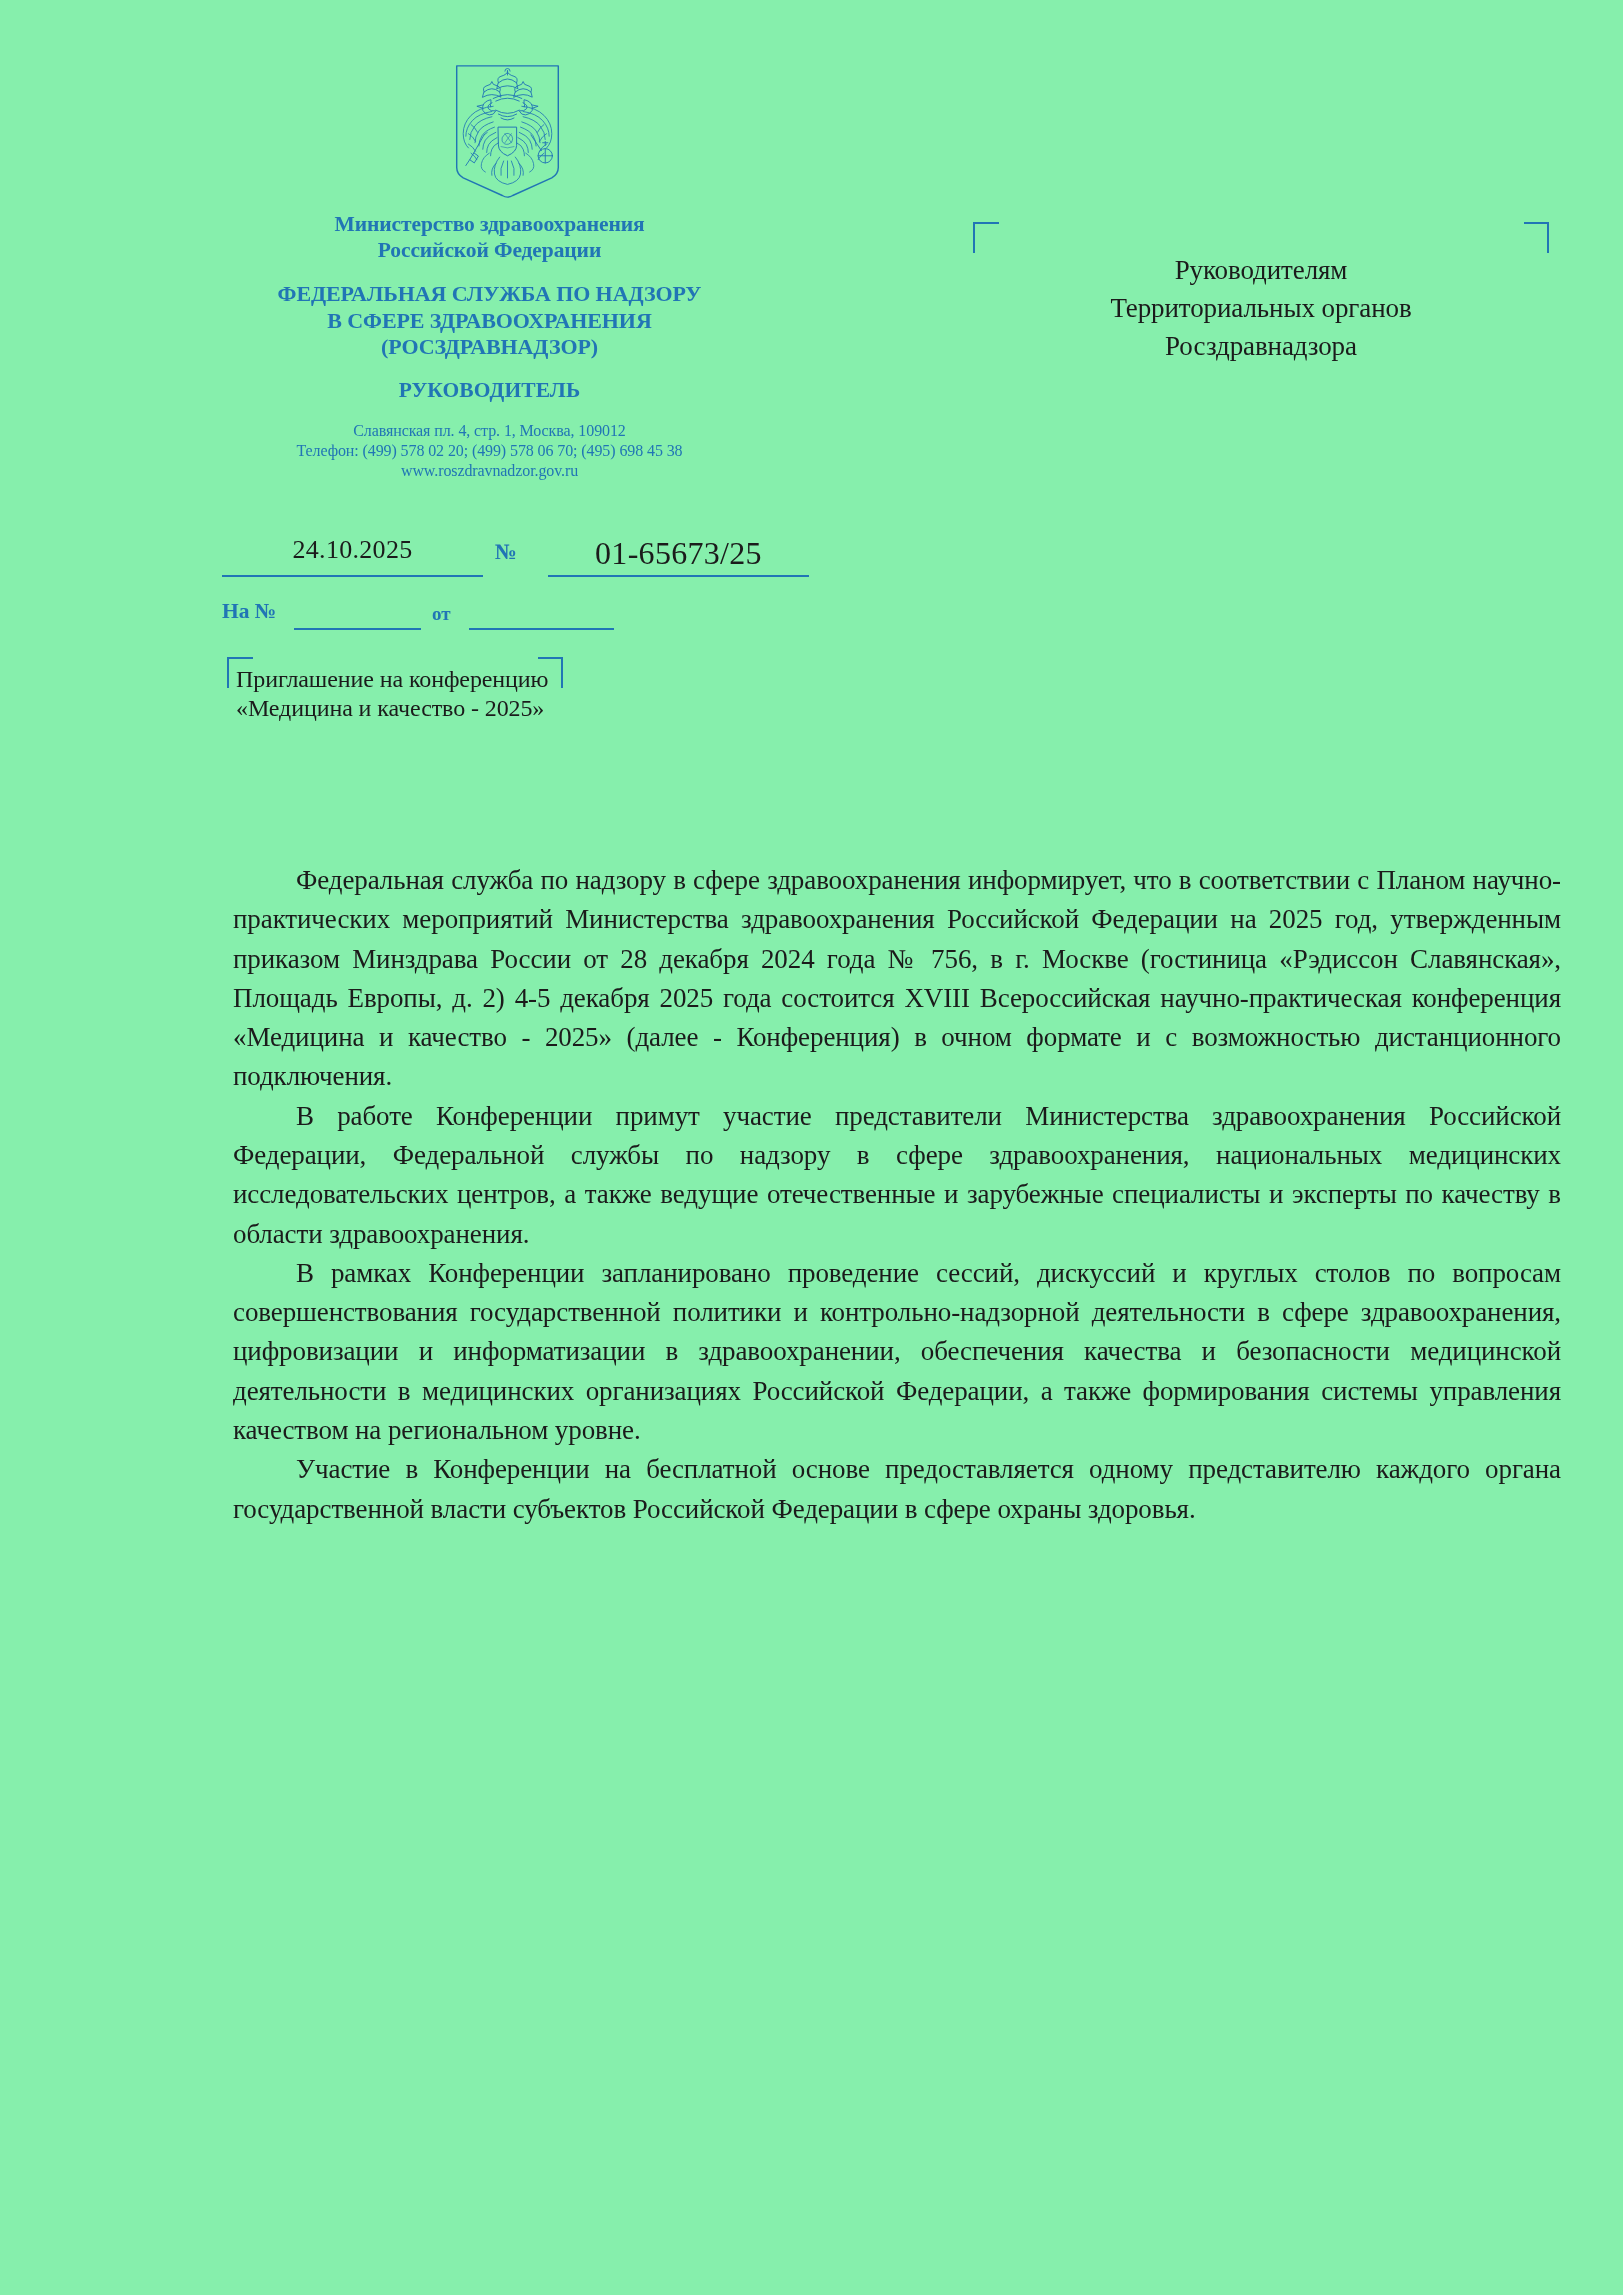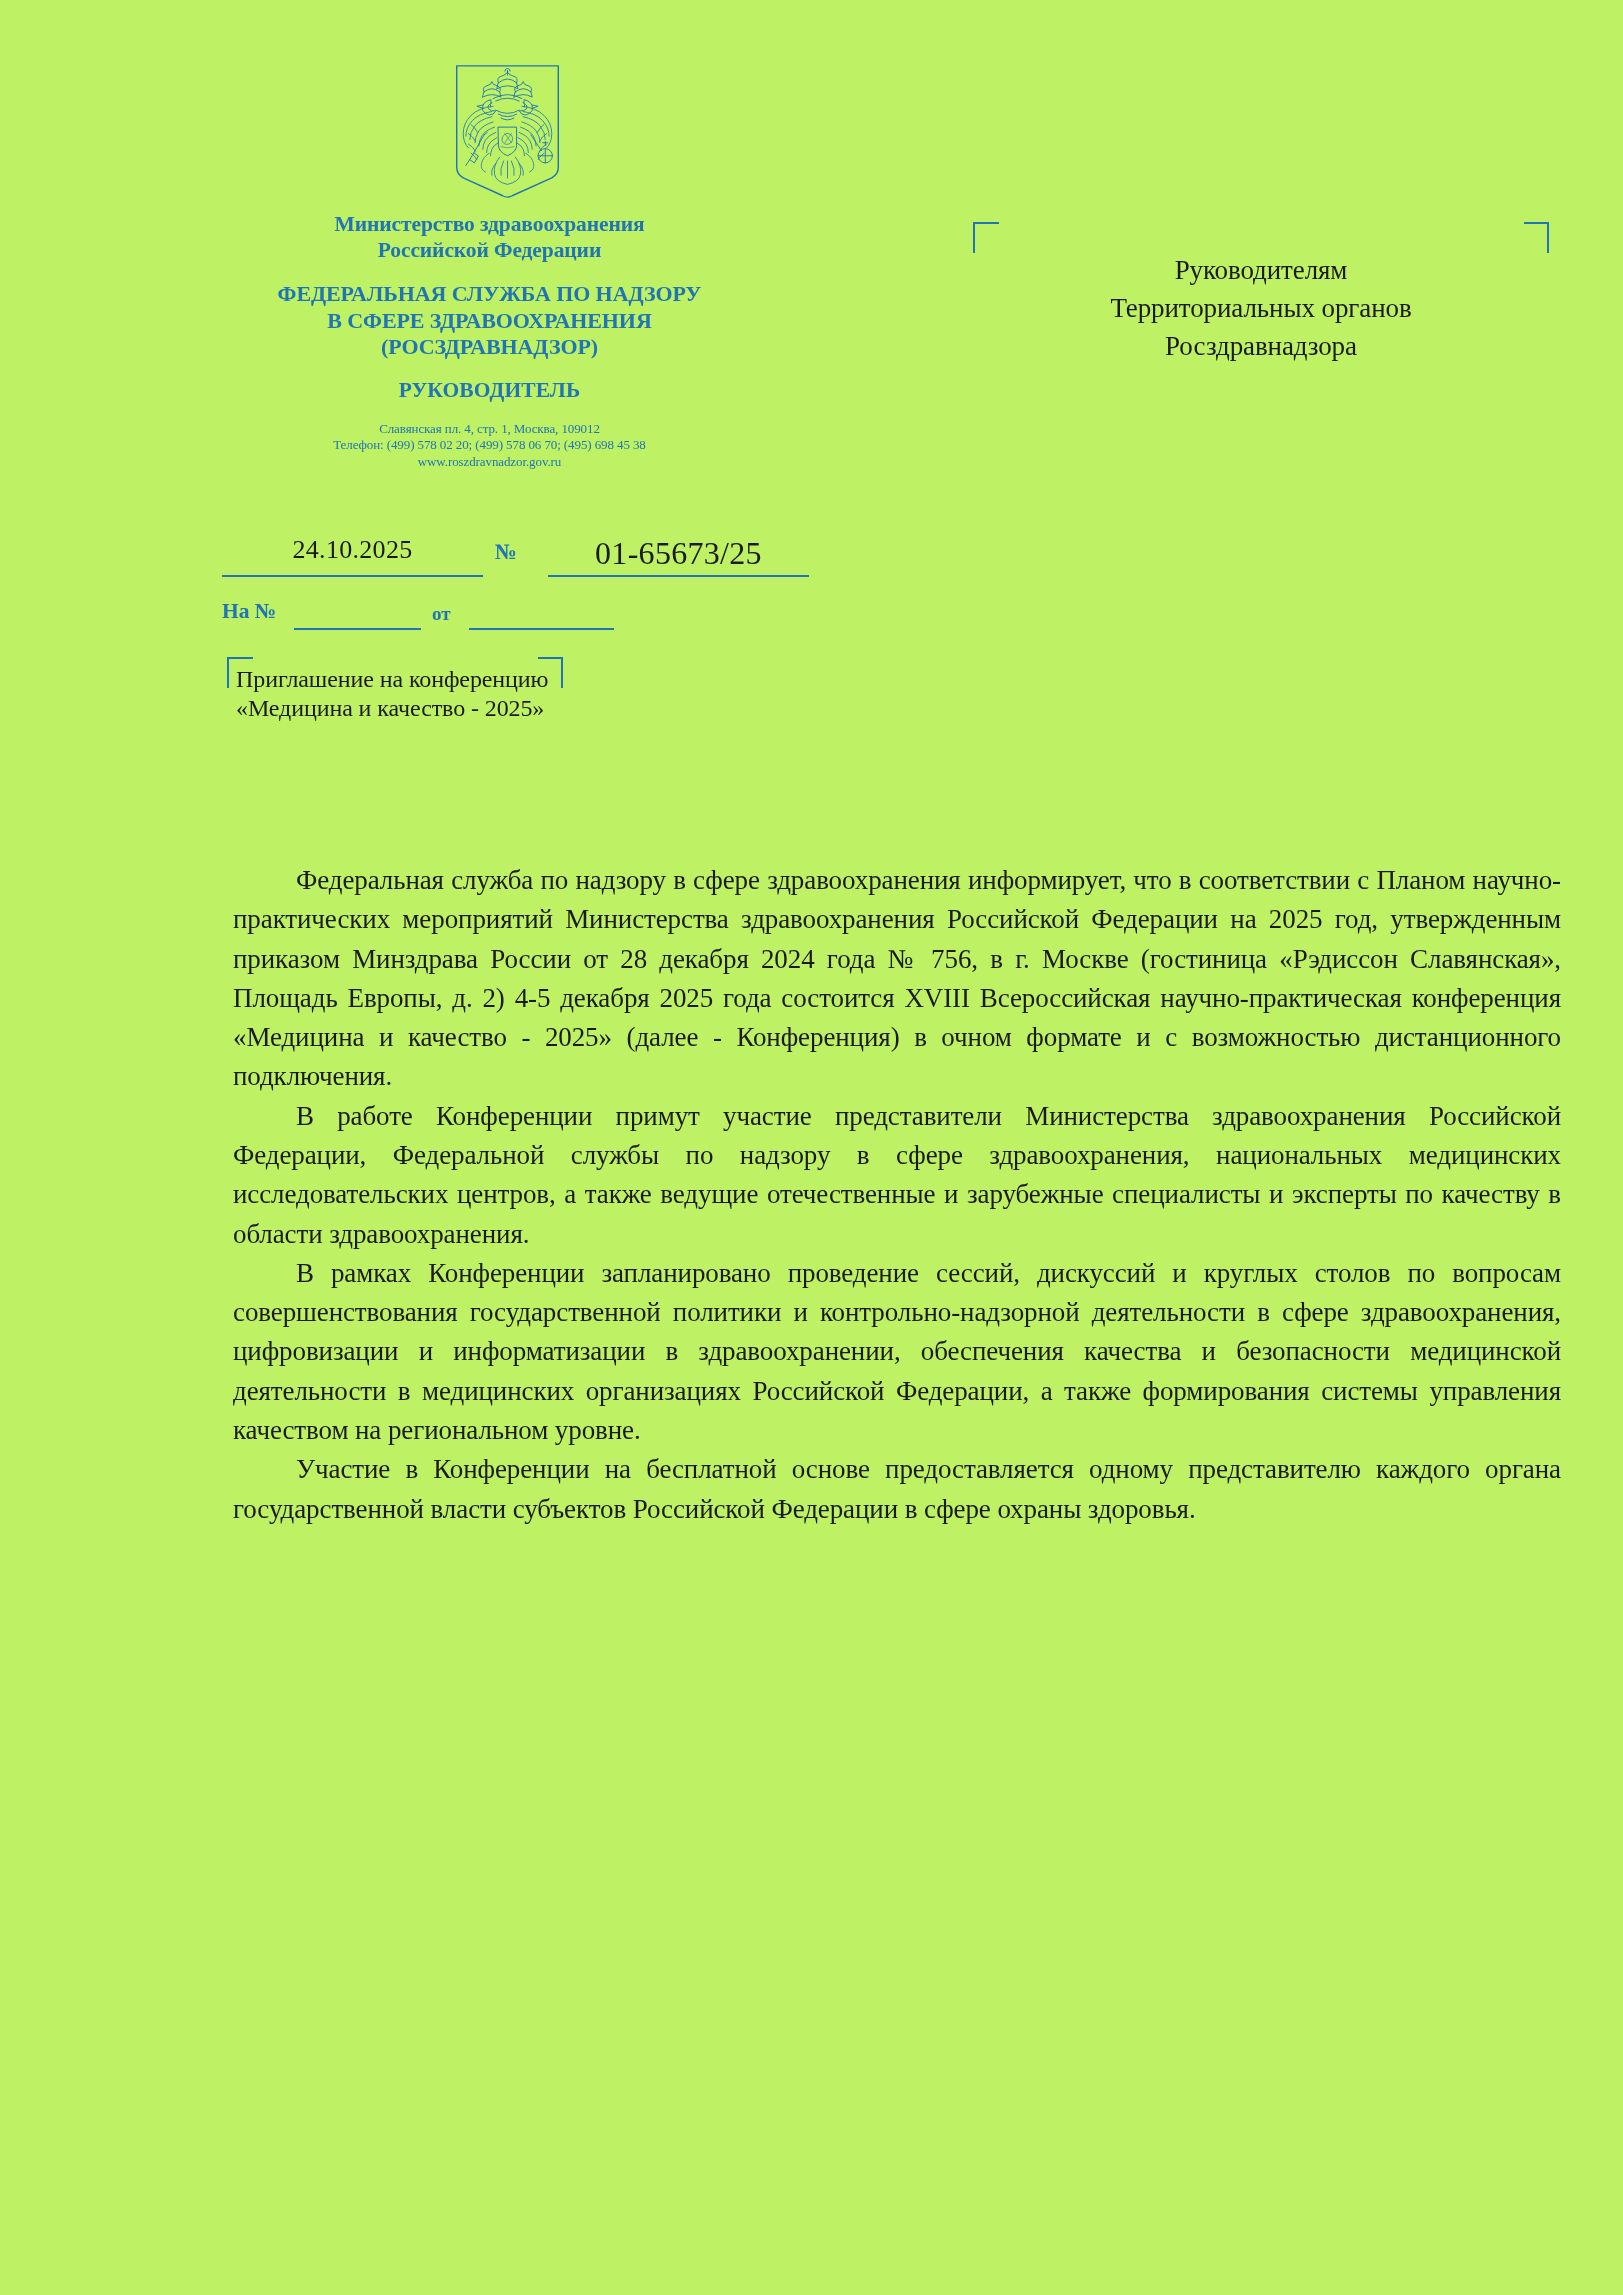--- a/index.html
+++ b/index.html
@@ -12,21 +12,21 @@
     height: 2295px;
     position: relative;
     font-family: "Liberation Serif", "DejaVu Serif", serif;
     color: #1b1b1b;
     overflow: hidden;
   }
 
   .page {
     position: absolute;
     inset: 0;
-    background: #bef264;
+    background: #86efac;
   }
 
   
   .emblem {
     position: absolute;
     left: 450px;
     top: 62px;
     width: 115px;
     height: 140px;
   }
@@ -55,21 +55,21 @@
     letter-spacing: -0.1px;
   }
   .lh-chief {
     margin-top: 17px;
     font-size: 21.5px;
     font-weight: bold;
     letter-spacing: 0.1px;
   }
   .lh-contacts {
     margin-top: 17.6px;
-    font-size: 13px;
+    font-size: 16px;
     line-height: 1.26;
     letter-spacing: -0.1px;
   }
 
   
   .docref {
     position: absolute;
     left: 222px;
     top: 535px;
     width: 587px;

